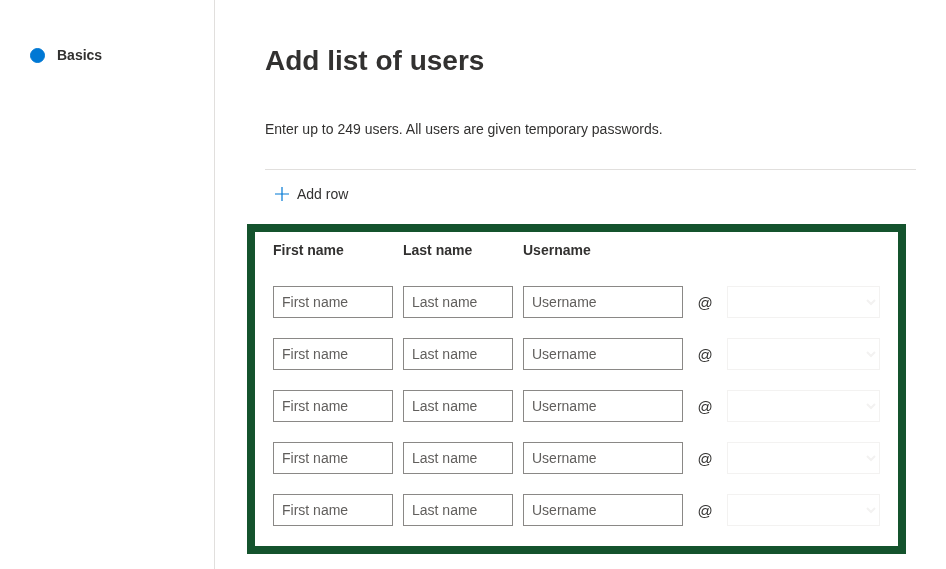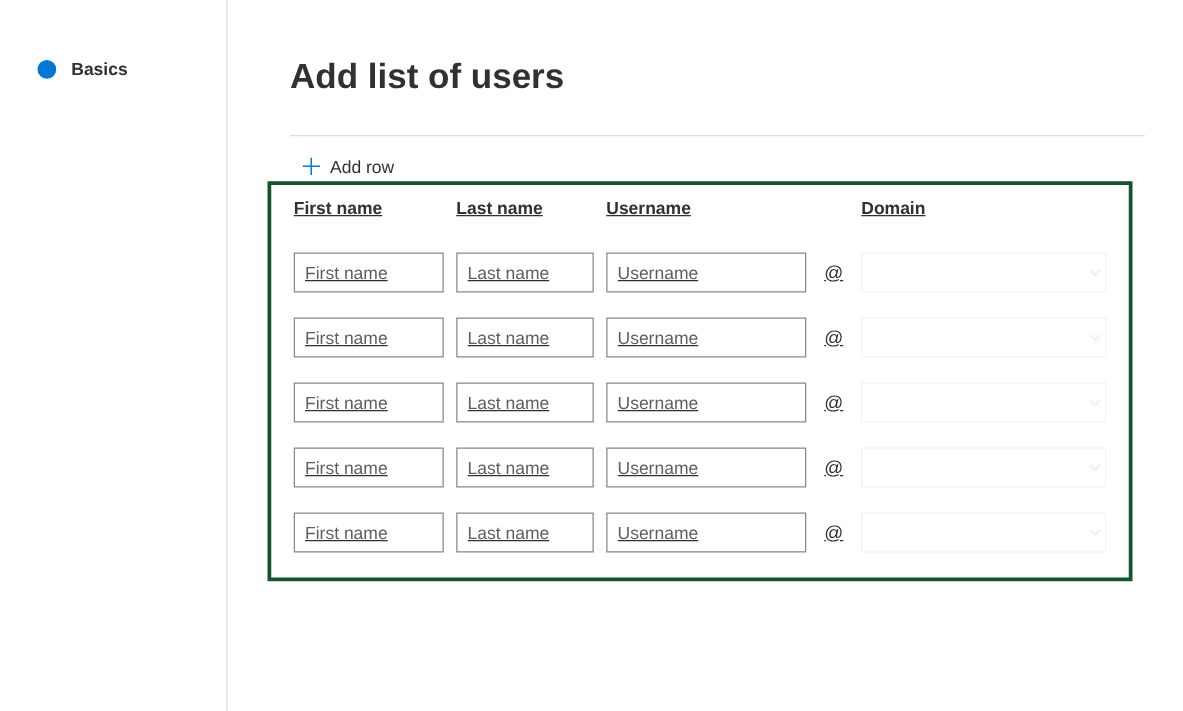--- a/index.html
+++ b/index.html
@@ -6,21 +6,21 @@
     body {
       font-family: "Segoe UI", -apple-system, sans-serif;
       font-size: 14px;
       color: #323130;
       background: #fff;
       width: 946px;
       height: 569px;
       display: flex;
     }
     .sidebar {
-      width: 182px;
+      width: 215px;
       padding: 45px 20px 20px 30px;
       border-right: 1px solid #e1dfdd;
     }
     .step-list { list-style: none; }
     .step {
       display: flex;
       align-items: center;
       gap: 12px;
       height: 20px;
       margin-bottom: 40px;
@@ -51,58 +51,58 @@
     .step.active .step-label { font-weight: 600; }
 
     .main {
       flex: 1;
       padding: 45px 30px 20px 50px;
       position: relative;
     }
     .page-title {
       font-size: 28px;
       font-weight: 700;
-      margin-bottom: 31px;
+      margin-bottom: 44px;
     }
     .subtitle {
       font-size: 14px;
       color: #323130;
       margin-bottom: 32px;
     }
     .divider {
       border: none;
       border-top: 1px solid #e1dfdd;
       margin-bottom: 12px;
     }
     .toolbar {
       display: flex;
       gap: 20px;
+      margin-bottom: 18px;
       padding-left: 8px;
       flex-direction: column;
     }
     .toolbar-btn {
       display: inline-flex;
       align-items: center;
       gap: 8px;
       background: none;
       border: none;
       cursor: pointer;
       font-size: 14px;
       color: #323130;
       padding: 4px 2px;
     }
     .toolbar-btn .icon { color: #0078d4; width: 14px; height: 14px; }
     .toolbar-btn svg { display: block; }
 
     .highlight-box {
-      border: 3px solid #14532d;
+      border: 8px solid #14532d;
       padding: 10px 18px 20px 18px;
       margin-left: -18px;
       margin-right: 10px;
-      text-decoration: underline;
     }
     .grid-header, .grid-row {
       display: grid;
       grid-template-columns: 120px 110px 160px 24px 1fr;
       gap: 10px;
       align-items: center;
     }
     .grid-header {
       font-weight: 600;
       font-size: 14px;
@@ -139,41 +139,41 @@
   <ul class="step-list">
     <li class="step active">
       <span class="step-dot"></span>
       <span class="step-label">Basics</span>
     </li>
   </ul>
 </nav>
 
 <main class="main">
   <h1 class="page-title">Add list of users</h1>
+  <p class="subtitle">Enter up to 249 users. All users are given temporary passwords.</p>
 
   <hr class="divider">
 
   <div class="toolbar">
     <button class="toolbar-btn">
       <span class="icon">
         <svg width="14" height="14" viewBox="0 0 14 14">
             <path d="M7 0v14M0 7h14" stroke="currentColor" stroke-width="1.2"></path>
           </svg>
       </span>
       <span>Add row</span>
     </button>
   </div>
 
   <div class="highlight-box">
     <div class="grid-header">
       <div>First name</div>
       <div>Last name</div>
       <div>Username</div>
       <div></div>
-      <div class="col-domain">Domain</div>
     </div>
 
     <div class="grid-row">
       <input class="field" placeholder="First name" style="">
       <input class="field" placeholder="Last name" style="">
       <input class="field" placeholder="Username" style="">
       <span class="at">@</span>
       <select class="domain-select"><option></option></select>
     </div>
     <div class="grid-row">

